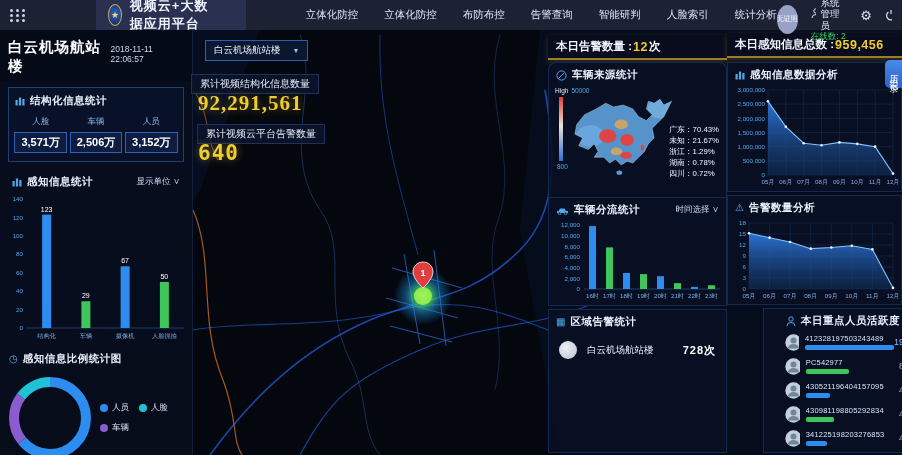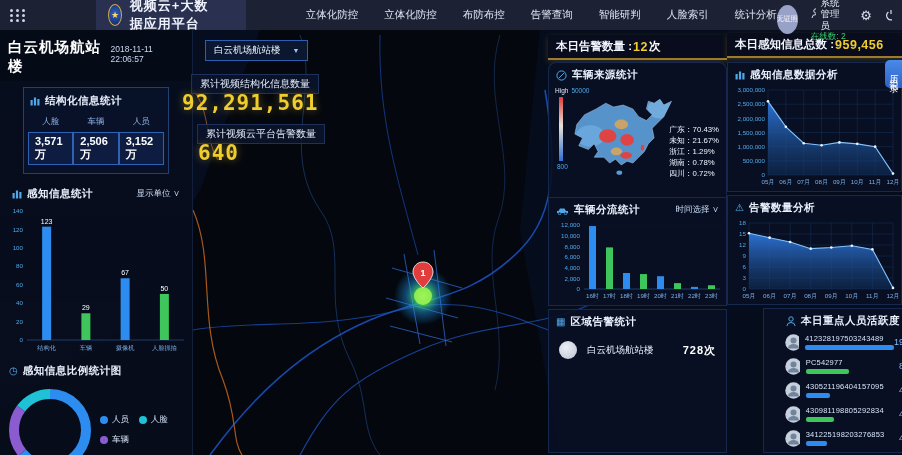--- a/index.html
+++ b/index.html
@@ -41,21 +41,21 @@
   .gh-label{font-size:11.5px;font-weight:bold;color:#f2f6ff;}
   .gh-num{font-size:12.5px;font-weight:bold;color:#f0cd2e;margin:0 1px;letter-spacing:.5px;}
   .gh-suf{font-size:11.5px;color:#fff;font-weight:bold;}
 
   
   .left-panel{position:absolute;left:0;top:30px;width:193px;height:425px;z-index:3;box-sizing:border-box;
               background:linear-gradient(rgba(7,13,29,.93),rgba(7,13,29,.86));border-right:1px solid rgba(50,90,160,.25);}
   .lp-head{display:flex;justify-content:space-between;align-items:baseline;padding:8px 8px 5px;background:rgba(5,9,20,.6);}
   .lp-title{font-size:14.5px;font-weight:bold;color:#fff;letter-spacing:1px;}
   .lp-time{font-size:8.5px;color:#c9d8ef;}
-  .lp-box{margin:6px 23px 0;border:1px solid #20406f;background:rgba(10,22,48,.55);padding:6px 4px 8px;}
+  .lp-box{margin:6px 8px 0;border:1px solid #20406f;background:rgba(10,22,48,.55);padding:6px 4px 8px;}
   .stats-row{display:flex;justify-content:space-around;margin-top:8px;}
   .stat{display:flex;flex-direction:column;align-items:center;}
   .stat .lbl{font-size:8.5px;color:#8fb4e8;}
   .stat .val{margin-top:4px;border:1px solid #2e62b4;background:rgba(18,38,86,.55);padding:2px 6px;
              font-size:11px;font-weight:bold;color:#fff;}
   .lp-sec2{margin-top:8px;padding:0 5px;}
   .lp-sec3{margin-top:2px;padding:0 2px;}
   .donut-wrap{display:flex;align-items:center;margin-top:2px;}
   .ratio-legend{display:flex;flex-wrap:wrap;width:88px;margin-left:2px;}
   .ratio-item{width:44%;display:flex;align-items:center;gap:4px;margin:4px 0;font-size:8.5px;color:#d7e4f6;}
@@ -276,21 +276,21 @@
         </div>
       </div>
     </div>
   </div>
 
   <div class="map-select">
     <span>白云机场航站楼</span>
       <span class="caret">▼</span>
   </div>
   <div class="lcd-label" style="left:191px;top:74px;">累计视频结构化信息数量</div>
-  <div class="lcd" style="left:182px;top:91px;">92,291,561</div>
+  <div class="lcd" style="left:198px;top:91px;font-family:Liberation Serif, serif;">92,291,561</div>
   <div class="lcd-label" style="left:197px;top:124px;">累计视频云平台告警数量</div>
   <div class="lcd" style="left:198px;top:141px;">640</div>
 
   <div class="gold-head" style="left:548px;top:35px;width:179px;">
     <span class="gh-label">本日告警数量 : </span>
     <span class="gh-num">12</span>
     <span class="gh-suf">次</span>
   </div>
 
   <div class="panel" style="left:548px;top:62px;width:179px;height:164px;border-radius:8px;">

